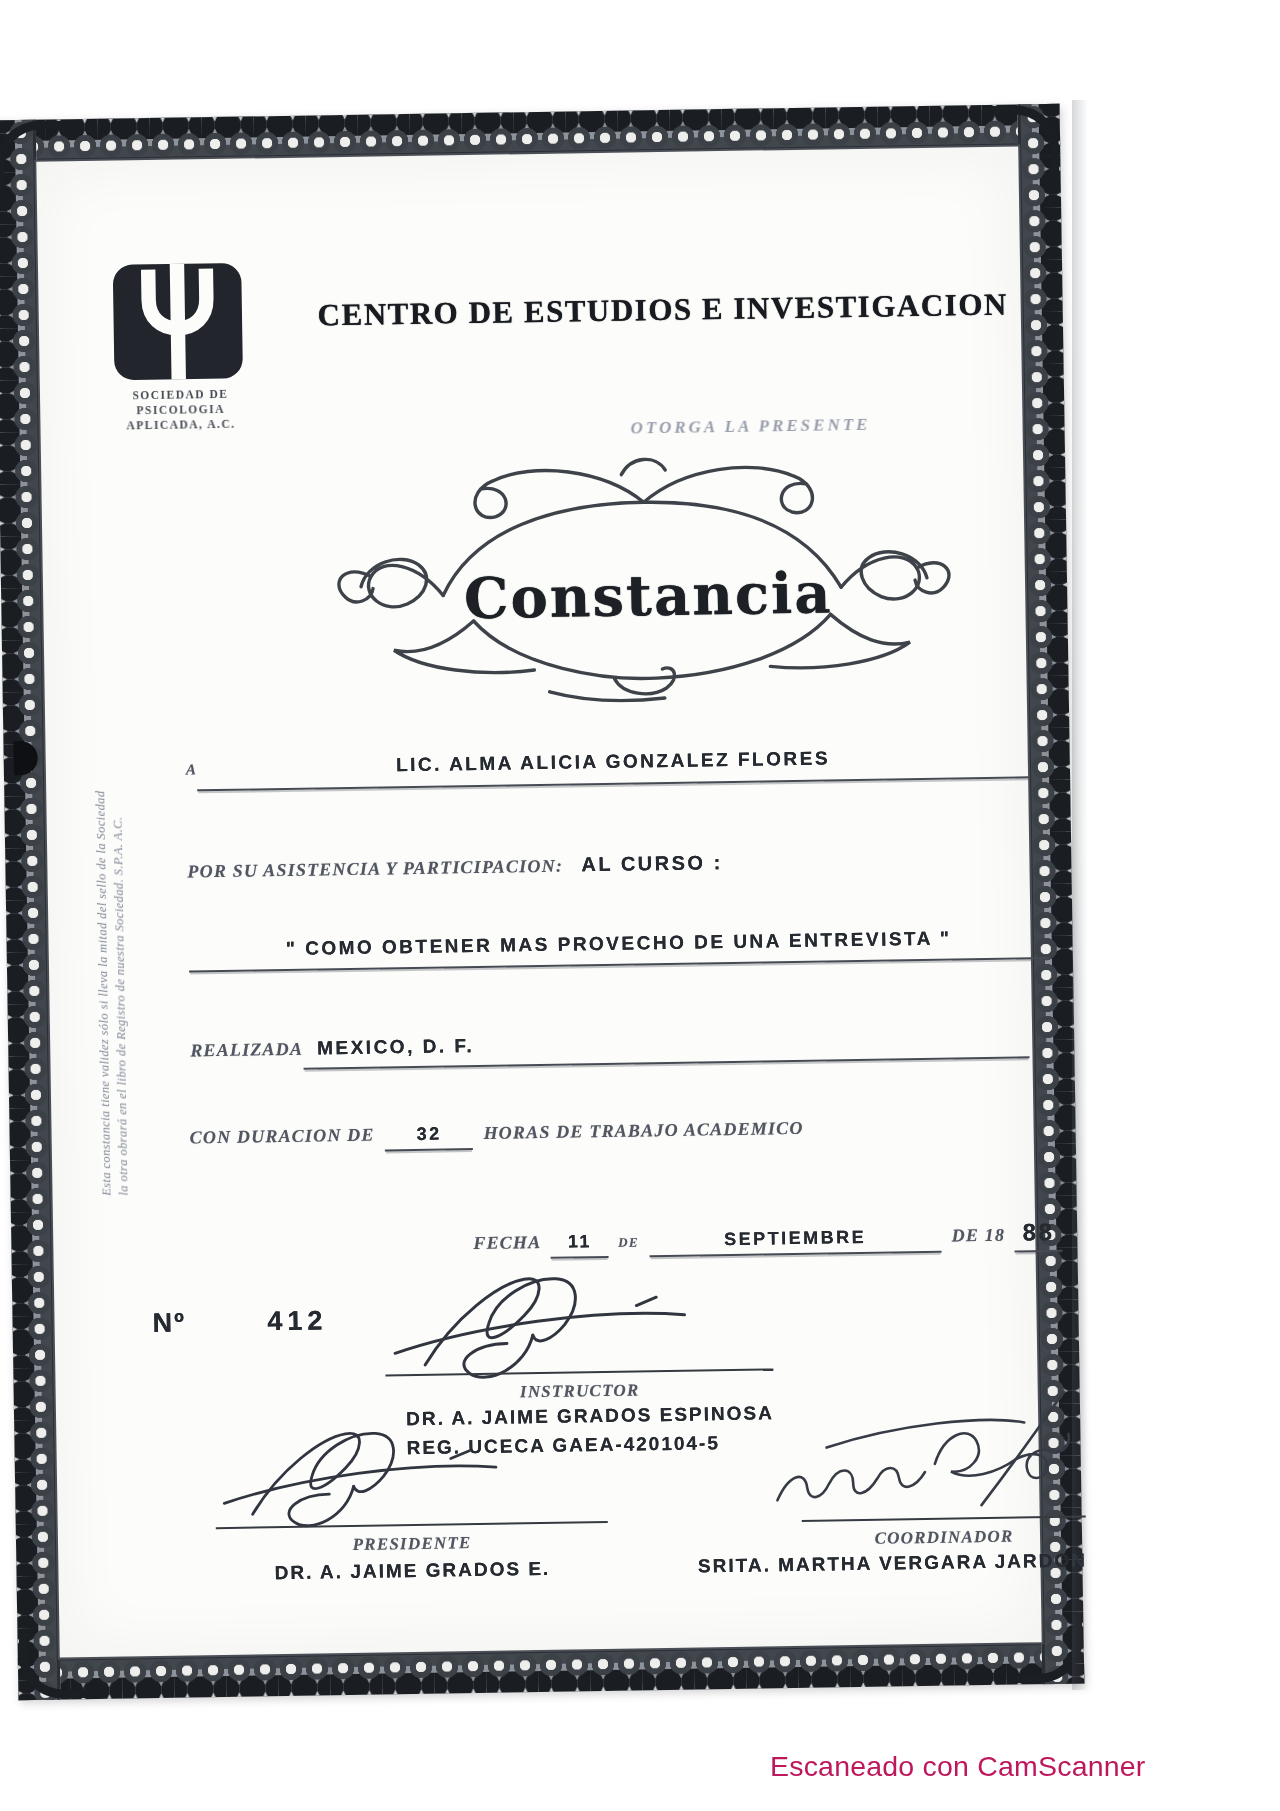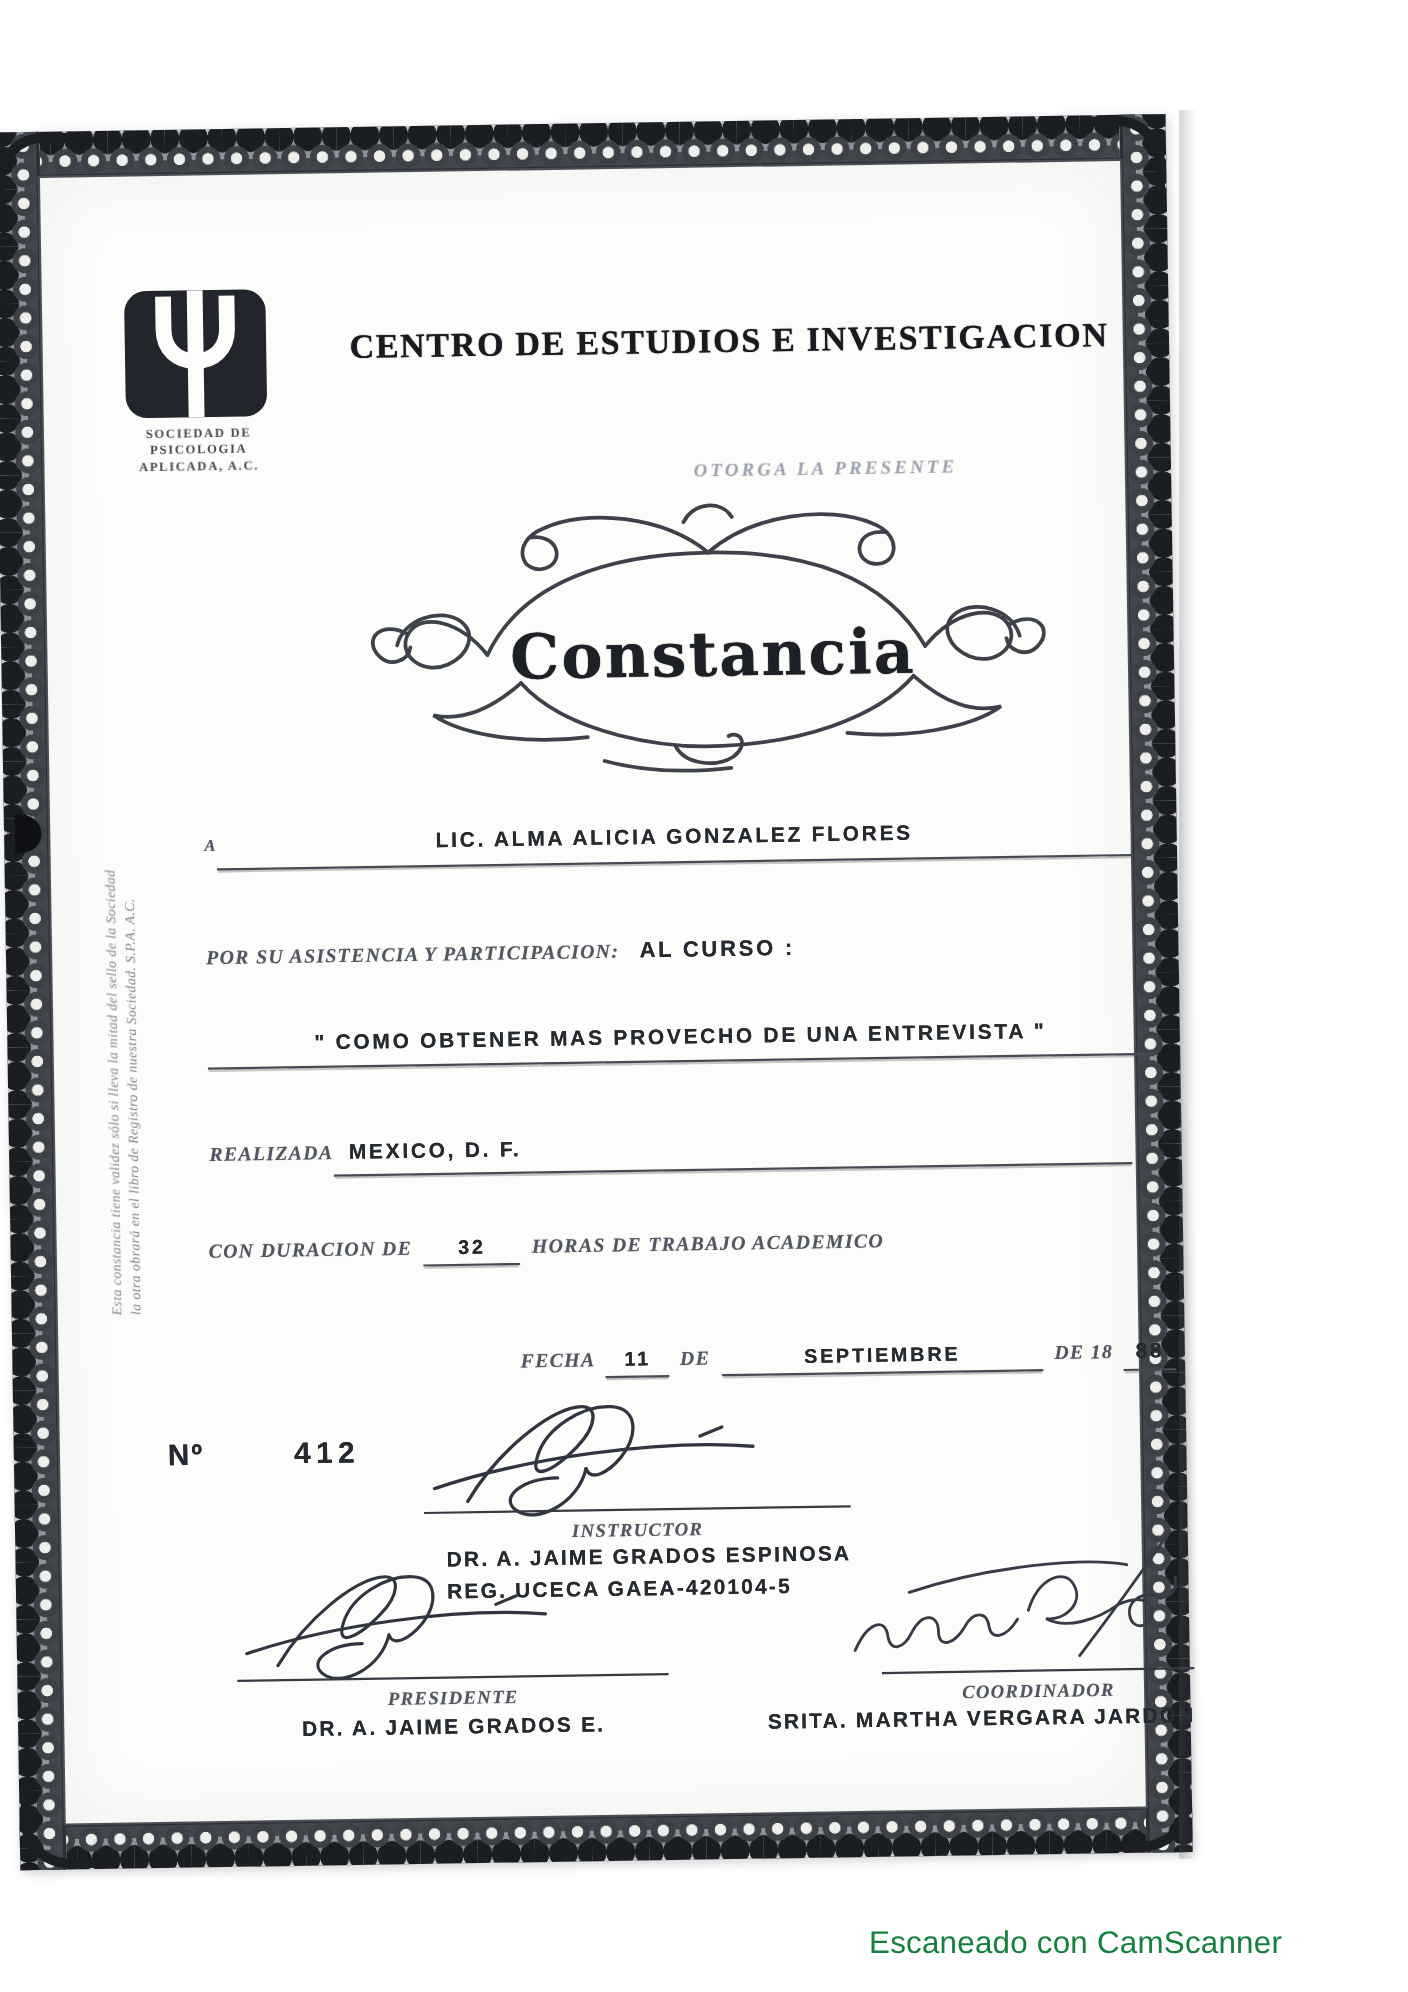--- a/index.html
+++ b/index.html
@@ -88,21 +88,21 @@
   .sig-svg{position:absolute;}
 
   #side-note{position:absolute;left:46px;top:1035px;width:712px;
              transform:rotate(-90deg);transform-origin:0 0;
              font-family:"Liberation Serif",serif;font-style:italic;font-size:12.5px;
              color:#7e8694;letter-spacing:.4px;line-height:17px;white-space:nowrap;
              filter:blur(.3px);}
   #hole-punch{position:absolute;z-index:5;left:10px;top:621px;width:24px;height:34px;
               background:#0e1013;border-radius:0 17px 17px 0;}
 
-  #scanner-footer{position:absolute;left:790px;top:1750px;font-size:28.5px;color:#15803d;
+  #scanner-footer{position:absolute;left:770px;top:1750px;font-size:28.5px;color:#be185d;
                   font-family:"Liberation Sans",sans-serif;letter-spacing:.2px;}
   #edge-shadow{position:absolute;left:1072px;top:100px;width:16px;height:1590px;
                background:linear-gradient(90deg,rgba(90,95,103,.25),rgba(255,255,255,0));}
 </style>
 </head>
 <body>
 
 <div id="page">
 
   <div id="cert">
@@ -173,24 +173,24 @@
 
       <div id="duracion-row" class="row">
         <span class="preprint" style="font-size:18px;">CON DURACION DE</span>
         <span class="fill rule typed" style="width:88px;font-size:18px;margin:0 6px;padding-bottom:4px;">32</span>
         <span class="preprint" style="font-size:18px;">HORAS DE TRABAJO ACADEMICO</span>
       </div>
 
       <div id="fecha-row" class="row">
         <span class="preprint" style="font-size:18px;">FECHA</span>
         <span class="fill rule typed" style="width:58px;font-size:18px;margin:0 5px;padding-bottom:4px;">11</span>
-        <span class="preprint" style="font-size:18px;text-align:center;">DE</span>
+        <span class="preprint" style="font-size:13px;text-align:center;">DE</span>
         <span class="fill rule typed" style="width:292px;font-size:18px;margin:0 6px;padding-bottom:4px;">SEPTIEMBRE</span>
         <span class="preprint" style="font-size:18px;">DE 18</span>
-        <span class="fill rule typed" style="width:48px;font-size:19px;margin-left:5px;padding-bottom:4px;">88</span>
+        <span class="fill rule typed" style="width:48px;font-size:24px;margin-left:5px;padding-bottom:4px;">88</span>
       </div>
 
       <div id="folio-row" class="row typed">
         <span>Nº</span>
         <span class="num">412</span>
       </div>
 
       <svg class="sig-svg" style="left:330px;top:1105px;" width="310" height="130" viewBox="0 0 310 130">
         <g fill="none" stroke="#30353f" stroke-width="3" stroke-linecap="round">
           <path d="M40 104 C70 56 115 24 140 20 C162 16 158 38 140 56 C118 78 96 88 104 64 C112 38 146 18 172 20 C196 22 196 46 180 66 C168 80 152 88 148 76"></path>

